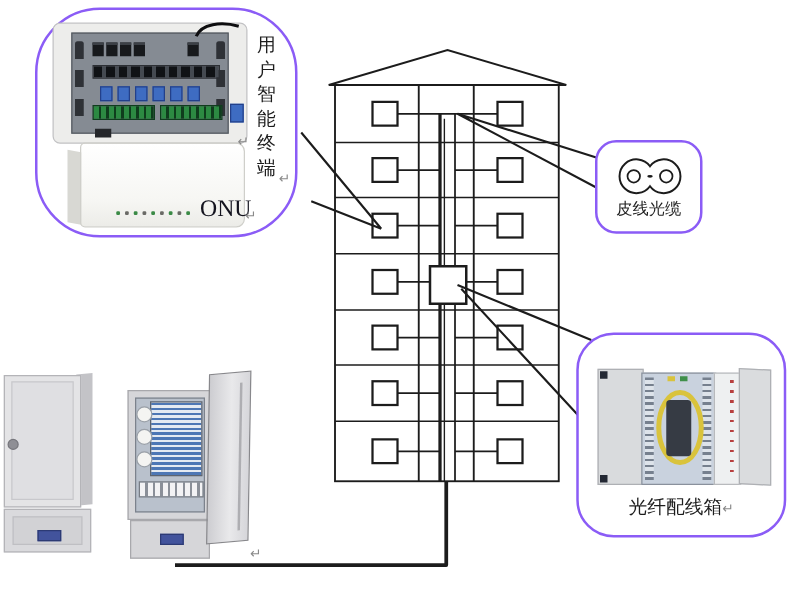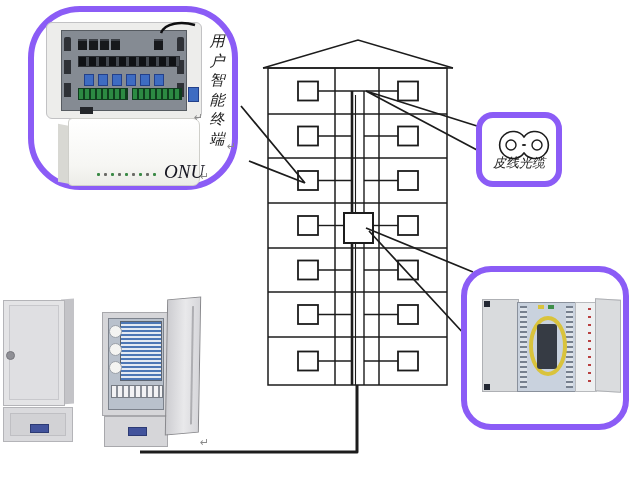--- a/index.html
+++ b/index.html
@@ -1,21 +1,21 @@
 <!DOCTYPE html>
 <html><head>
 <meta charset="utf-8">
 <style>
   html,body{margin:0;padding:0;background:#fff;}
   .stage{position:relative;width:635px;height:485px;background:#fff;overflow:hidden;
          font-family:"Liberation Serif","DejaVu Serif",serif;color:#1c1c1c;}
   .abs{position:absolute;}
   svg{display:block;}
   
-  .bubble{position:absolute;background:#fff;border:6px solid #8b5cf6;box-sizing:border-box;font-style:italic;}
+  .bubble{position:absolute;background:#fff;border:2px solid #8b5cf6;box-sizing:border-box;}
   .bubble-onu{left:28px;top:6px;width:210px;height:184px;border-radius:52px;}
   .bubble-drop{left:476px;top:112px;width:86px;height:75px;border-radius:17px;}
   .bubble-fdb{left:461px;top:266px;width:168px;height:164px;border-radius:30px;}
   
   .vtext{position:absolute;left:173px;top:20px;width:20px;font-size:15px;line-height:19.5px;
          text-align:center;word-break:break-all;letter-spacing:0;}
   .onu-label{position:absolute;left:130px;top:149px;font-size:19px;color:#14141f;}
   .ret{position:absolute;font-size:11px;color:#8a8a8a;font-family:"DejaVu Sans",sans-serif;}
   .caption{position:absolute;text-align:center;font-size:13px;}
   .caption-fdb{left:0;top:128px;width:100%;font-size:15px;}
@@ -231,20 +231,23 @@
         </svg>
         <div class="fdb-dark"></div>
         <i class="fdb-chip" style="left:20px;background:#d9c33c"></i>
         <i class="fdb-chip" style="left:30px;background:#3f8f4a"></i>
       </div>
       <div class="fdb-rpanel">
         <div class="fdb-dots"></div>
       </div>
       <div class="fdb-rdoor"></div>
     </div>
+    <div class="caption caption-fdb">
+      <span>光纤配线箱</span><span style="font-size:11px;color:#8a8a8a;font-family:'DejaVu Sans',sans-serif">↵</span>
+    </div>
   </div>
 
   <div class="cab1" style="z-index:2">
     <div class="cab1-side"></div>
     <div class="cab1-front">
       <div class="cab1-door"></div>
       <div class="cab1-knob"></div>
     </div>
     <div class="cab1-ped">
       <div class="cab1-ped-in">

